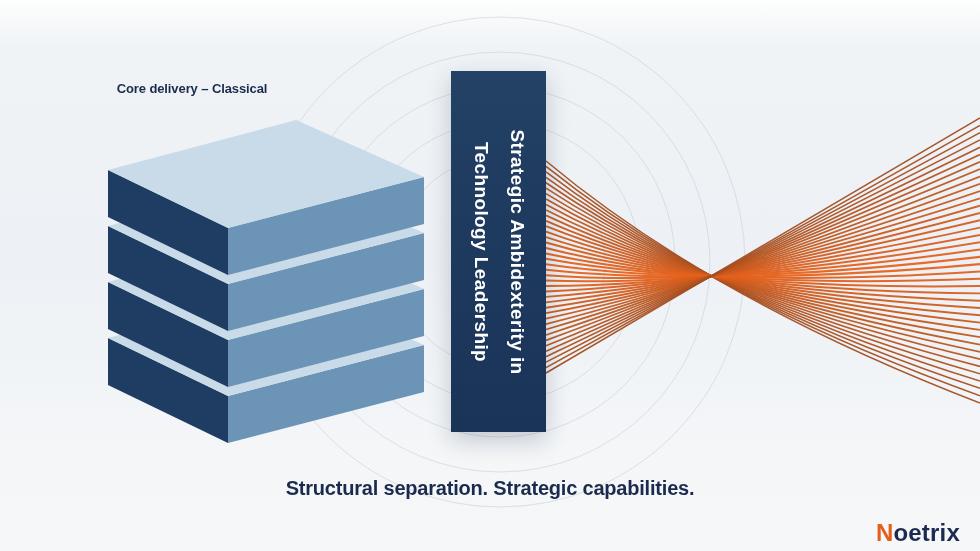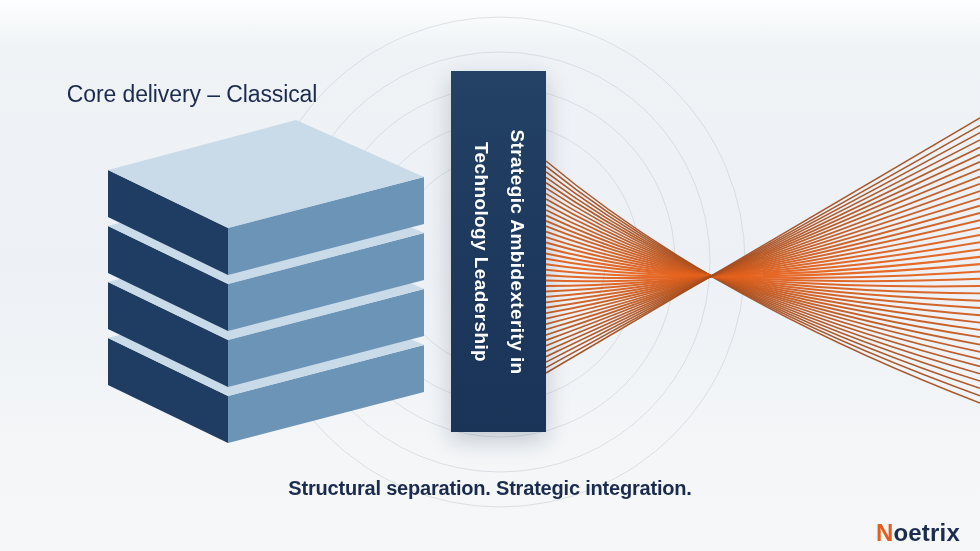--- a/index.html
+++ b/index.html
@@ -14,22 +14,22 @@
   .bg-svg {
     position: absolute;
     inset: 0;
     width: 980px;
     height: 551px;
   }
   .section-heading {
     position: absolute;
     top: 81px;
     transform: translateX(-50%);
-    font-size: 23px;
-    font-weight: 400;
+    font-size: 13px;
+    font-weight: 700;
     letter-spacing: -0.1px;
     color: #1b2b4e;
     white-space: nowrap;
   }
   .heading-left  { left: 192px; }
   .heading-right { left: 769px; }
   .banner {
     position: absolute;
     left: 451px;
     top: 71px;
@@ -153,19 +153,19 @@
   <div class="section-heading heading-left">Core delivery – Classical</div>
 
 
   <div class="banner">
     <div class="banner-text">
       <div>Strategic Ambidexterity in</div>
       <div>Technology Leadership</div>
     </div>
   </div>
 
-  <div class="caption">Structural separation. Strategic integration.</div>
+  <div class="caption">Structural separation. Strategic capabilities.</div>
 
   <div class="logo">
     <span class="logo-n">N</span><span class="logo-rest">oetrix</span>
   </div>
 
 </div>
 
 </body></html>

